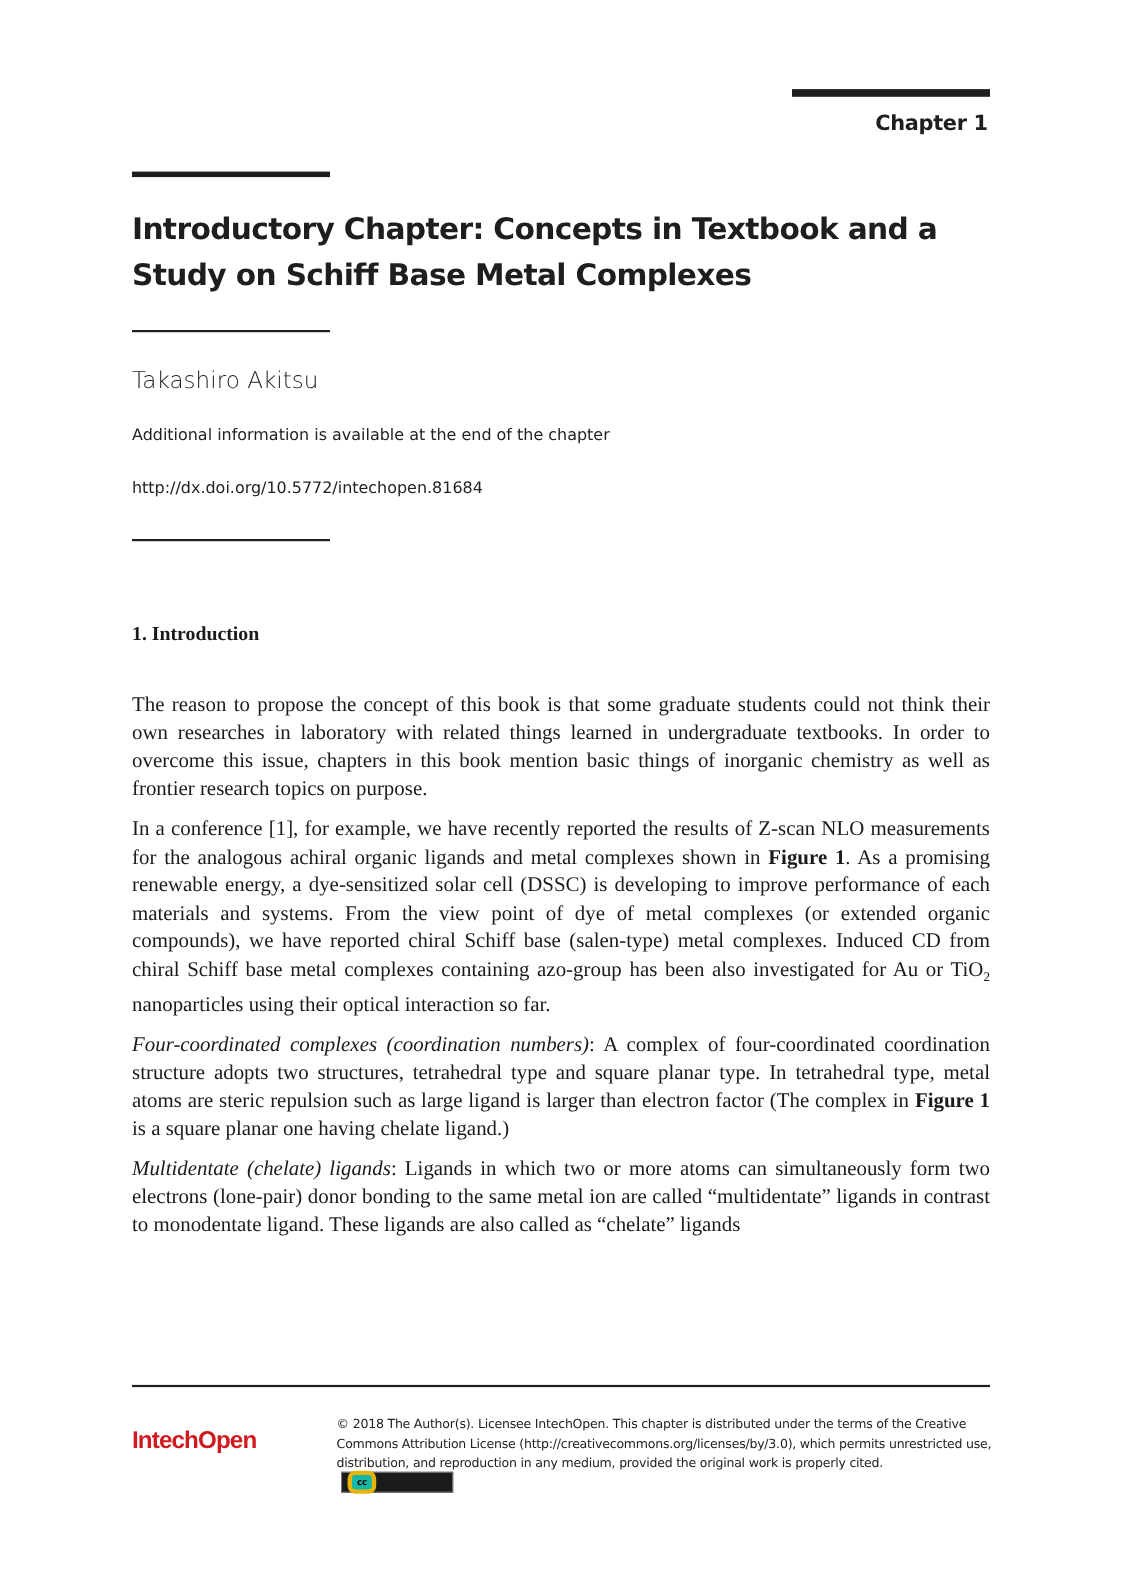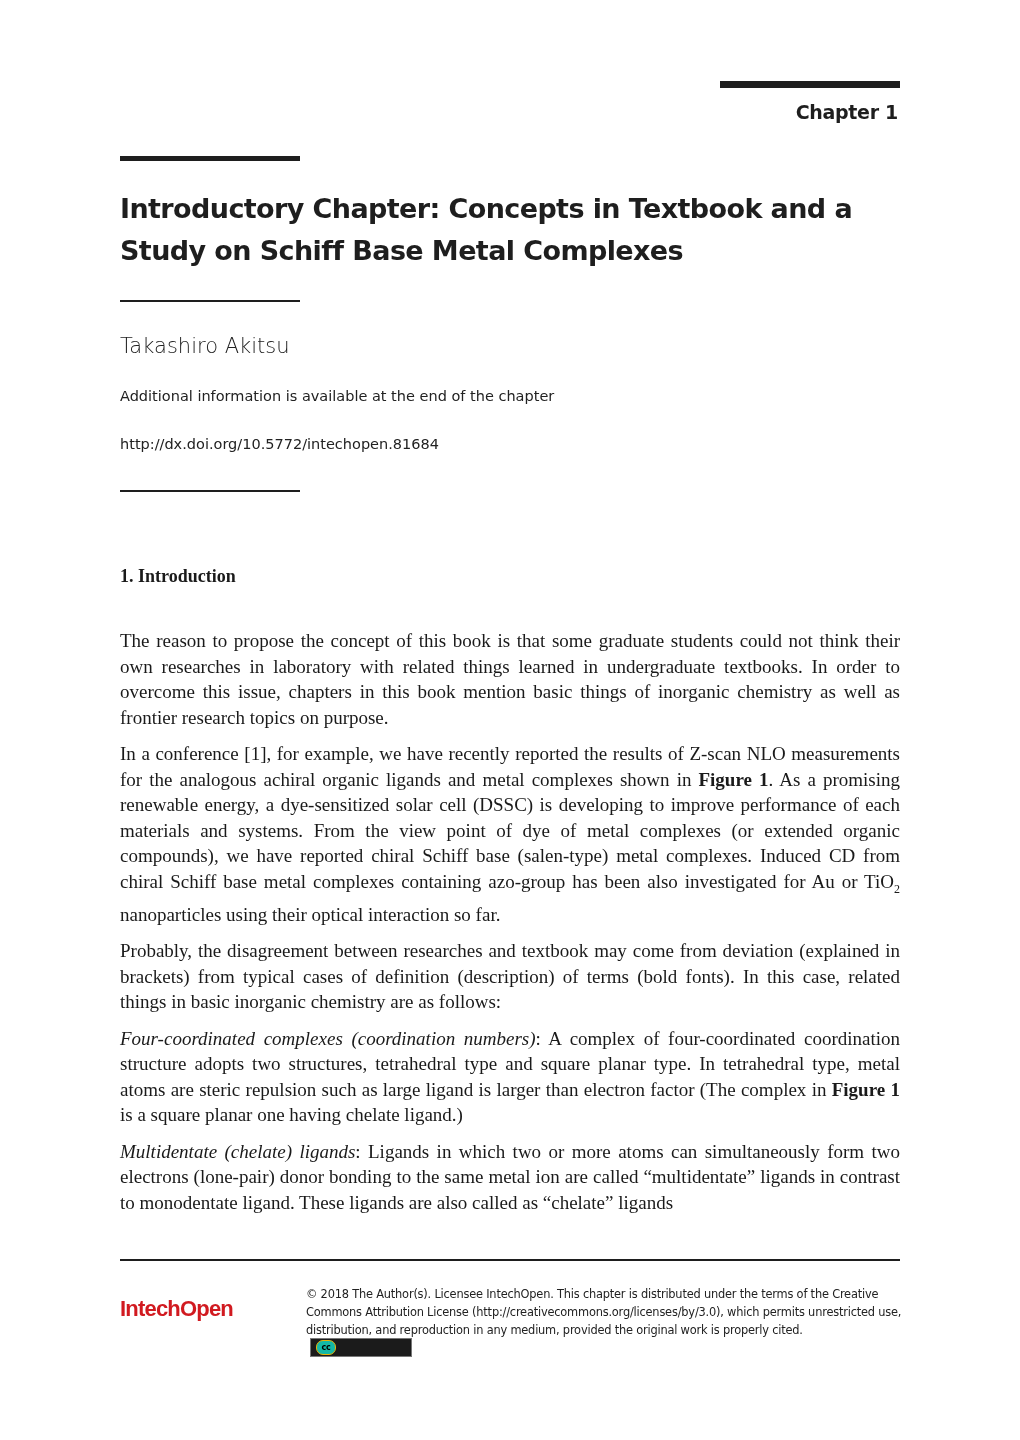--- a/index.html
+++ b/index.html
@@ -12,21 +12,21 @@
     .doi { position:absolute; left:120px; top:436px; font-family:"DejaVu Sans", sans-serif; font-size:14.5px; color:#222; }
     .section-heading { position:absolute; left:120px; top:566px; font-family:"Liberation Serif", serif; font-weight:bold; font-size:18px; color:#1a1a1a; margin:0; }
     .body { position:absolute; left:120px; top:628px; width:780px; font-family:"Liberation Serif", serif; font-size:19px; line-height:25.5px; color:#1a1a1a; }
     .body p { margin:0 0 11px 0; text-align:justify; }
     .body em { font-style:italic; }
     .body b { font-weight:bold; }
     .footer-rule { position:absolute; left:120px; top:1259px; width:780px; height:2px; background:#1e1e1e; }
     .logo { position:absolute; left:120px; top:1296px; font-family:"Liberation Sans", sans-serif; font-weight:bold; font-size:22px; color:#d11a20; letter-spacing:-0.8px; }
     .license { position:absolute; left:306px; top:1285px; width:600px; font-family:"DejaVu Sans", sans-serif; font-size:11.4px; line-height:18px; color:#222; letter-spacing:-0.2px; }
     .cc-badge { display:inline-flex; align-items:center; vertical-align:middle; width:100px; height:17px; background:#1b1b1b; border:1px solid #777; margin-left:4px; position:relative; top:-1px; }
-    .cc-icon { display:inline-block; width:18px; height:13px; border-radius:7px; background:#14b8a6; color:#000; font-family:"DejaVu Sans", sans-serif; font-weight:bold; font-size:8px; line-height:13px; text-align:center; margin-left:5px; border:1px solid #eab308; }
+    .cc-icon { display:inline-block; width:18px; height:13px; border-radius:7px; background:#14b8a6; color:#000; font-family:"DejaVu Sans", sans-serif; font-weight:bold; font-size:8px; line-height:13px; text-align:center; margin-left:5px; border:4px solid #eab308; }
     .cc-by { color:#fff; font-family:"DejaVu Sans", sans-serif; font-weight:bold; font-size:10px; margin-left:6px;margin-top:36px; }
   </style>
 </head>
 <body>
 
 <div class="rule" style="left:720px; top:81px; width:180px; height:7px;"></div>
 <div class="chapter-label">Chapter 1</div>
 
 <div class="rule" style="left:120px; top:156px; width:180px; height:5px;"></div>
 <h1 class="title">
@@ -38,21 +38,20 @@
 <div class="author">Takashiro Akitsu</div>
 <div class="addinfo">Additional information is available at the end of the chapter</div>
 <div class="doi">http://dx.doi.org/10.5772/intechopen.81684</div>
 <div class="rule" style="left:120px; top:490px; width:180px; height:2px;"></div>
 
 <h2 class="section-heading">1. Introduction</h2>
 
 <div class="body">
   <p>The reason to propose the concept of this book is that some graduate students could not think their own researches in laboratory with related things learned in undergraduate textbooks. In order to overcome this issue, chapters in this book mention basic things of inorganic chemistry as well as frontier research topics on purpose.</p>
   <p><span>In a conference [1], for example, we have recently reported the results of Z-scan NLO measurements for the analogous achiral organic ligands and metal complexes shown in </span><b>Figure 1</b><span>. As a promising renewable energy, a dye-sensitized solar cell (DSSC) is developing to improve performance of each materials and systems. From the view point of dye of metal complexes (or extended organic compounds), we have reported chiral Schiff base (salen-type) metal complexes. Induced CD from chiral Schiff base metal complexes containing azo-group has been also investigated for Au or TiO</span><sub style="font-size:12px;">2</sub><span> nanoparticles using their optical interaction so far.</span></p>
-  <p>Probably, the disagreement between researches and textbook may come from deviation (explained in brackets) from typical cases of definition (description) of terms (bold fonts). In this case, related things in basic inorganic chemistry are as follows:</p>
   <p><em>Four-coordinated complexes (coordination numbers)</em><span>: A complex of four-coordinated coordination structure adopts two structures, tetrahedral type and square planar type. In tetrahedral type, metal atoms are steric repulsion such as large ligand is larger than electron factor (The complex in </span><b>Figure 1</b><span> is a square planar one having chelate ligand.)</span></p>
   <p><em>Multidentate (chelate) ligands</em><span>: Ligands in which two or more atoms can simultaneously form two electrons (lone-pair) donor bonding to the same metal ion are called “multidentate” ligands in contrast to monodentate ligand. These ligands are also called as “chelate” ligands</span></p>
 </div>
 
 <div class="footer-rule"></div>
 <div class="logo">IntechOpen</div>
 <div class="license">
   <span>© 2018 The Author(s). Licensee IntechOpen. This chapter is distributed under the terms of the Creative Commons Attribution License (http://creativecommons.org/licenses/by/3.0), which permits unrestricted use, distribution, and reproduction in any medium, provided the original work is properly cited.</span><span class="cc-badge">
       <span class="cc-icon">cc</span>
       <span class="cc-by">BY</span>

